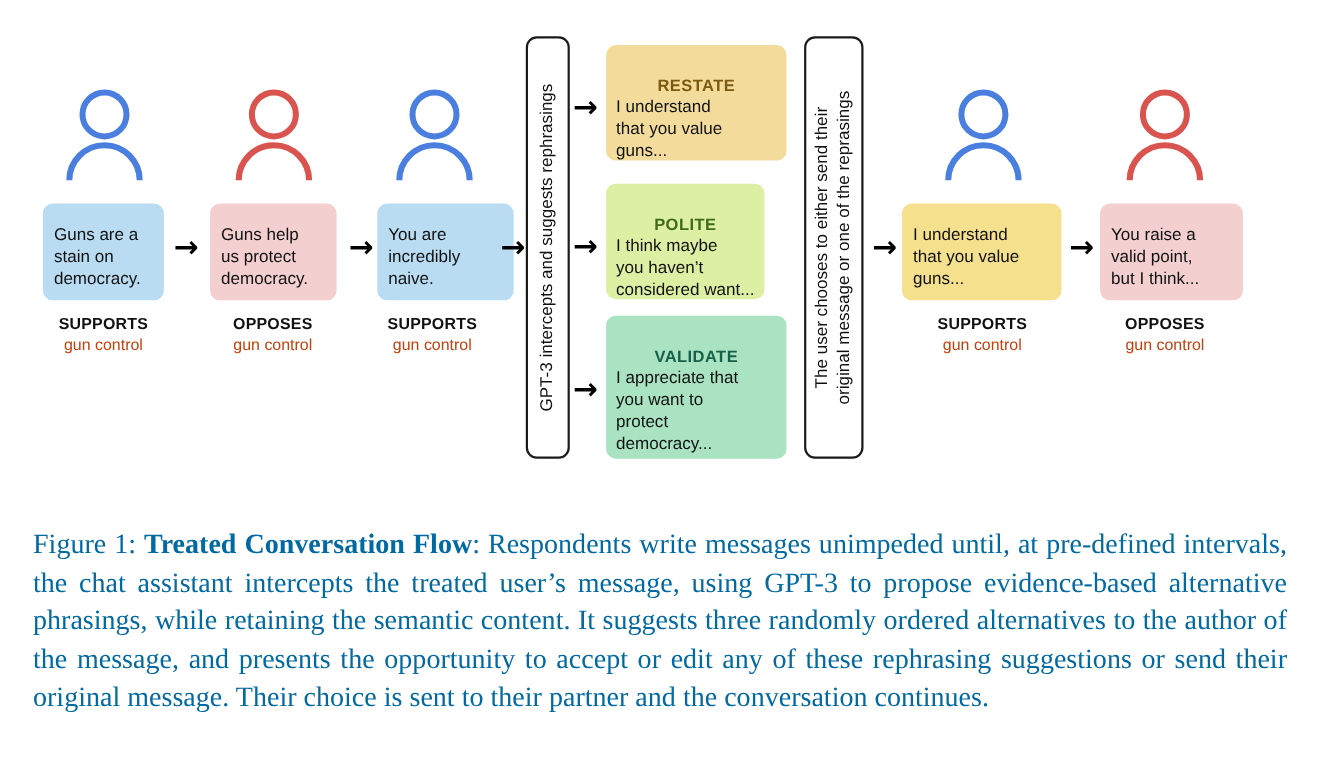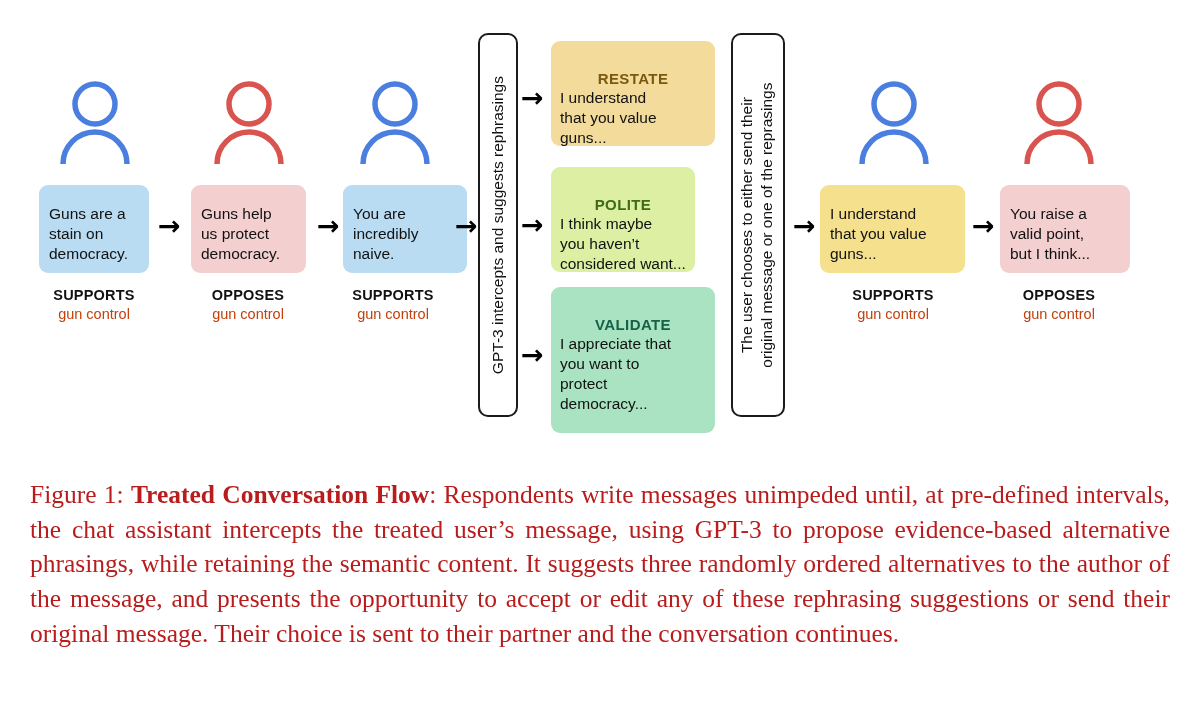--- a/index.html
+++ b/index.html
@@ -102,21 +102,21 @@
   
   #caption {
     position: absolute;
     left: 30px;
     top: 478px;
     width: 1140px;
     font-family: "Liberation Serif", serif;
     font-size: 25.5px;
     line-height: 1.36;
     text-align: justify;
-    color: #b91c1c;
+    color: #0369a1;
   }
   #caption b { font-weight: 700; }
 </style>
 </head>
 <body>
 
 <div id="figure-panel">
 
   <div style="position:absolute; left:58px; top:78px;">
     <svg class="person-icon" width="74" height="86" viewBox="0 0 74 86">
@@ -178,21 +178,21 @@
 guns...</div>
   </div>
 
   <div class="card" style="position:absolute; left:551px; top:167px; width:144px; height:105px; background:#dcefa2;">
     <div class="card-title" style="color:#3f6b18;">POLITE</div>
     <div class="card-body">I think maybe
 you haven’t
 considered want...</div>
   </div>
 
-  <div class="card" style="position:absolute; left:551px; top:287px; width:164px; height:146px; background:#a9e3c1;">
+  <div class="card" style="position:absolute; left:551px; top:287px; width:164px; height:130px; background:#a9e3c1;">
     <div class="card-title" style="color:#176149;">VALIDATE</div>
     <div class="card-body">I appreciate that
 you want to
 protect
 democracy...</div>
   </div>
 
   <div class="vbox" style="position:absolute; left:731px; top:33px; width:54px; height:384px;">
     <div class="vbox-text">
       <div>The user chooses to either send their</div>

